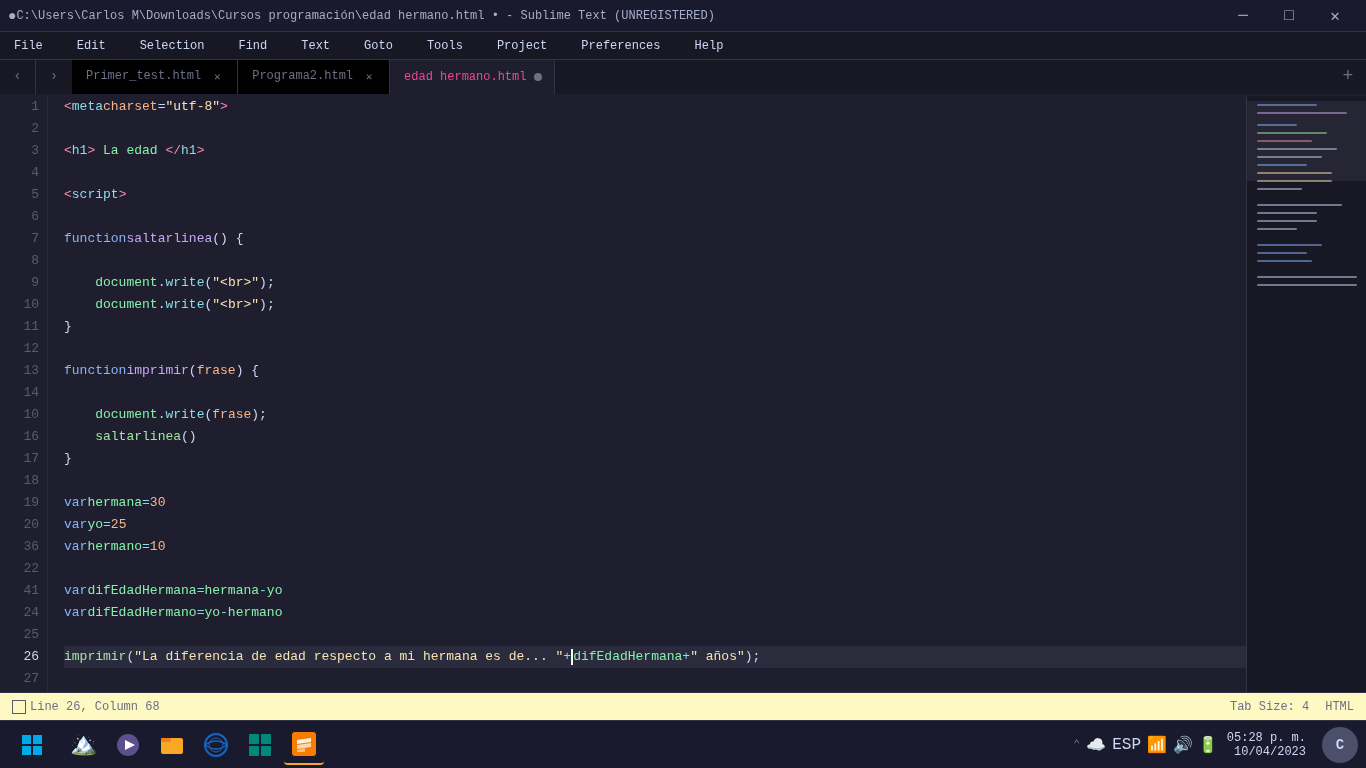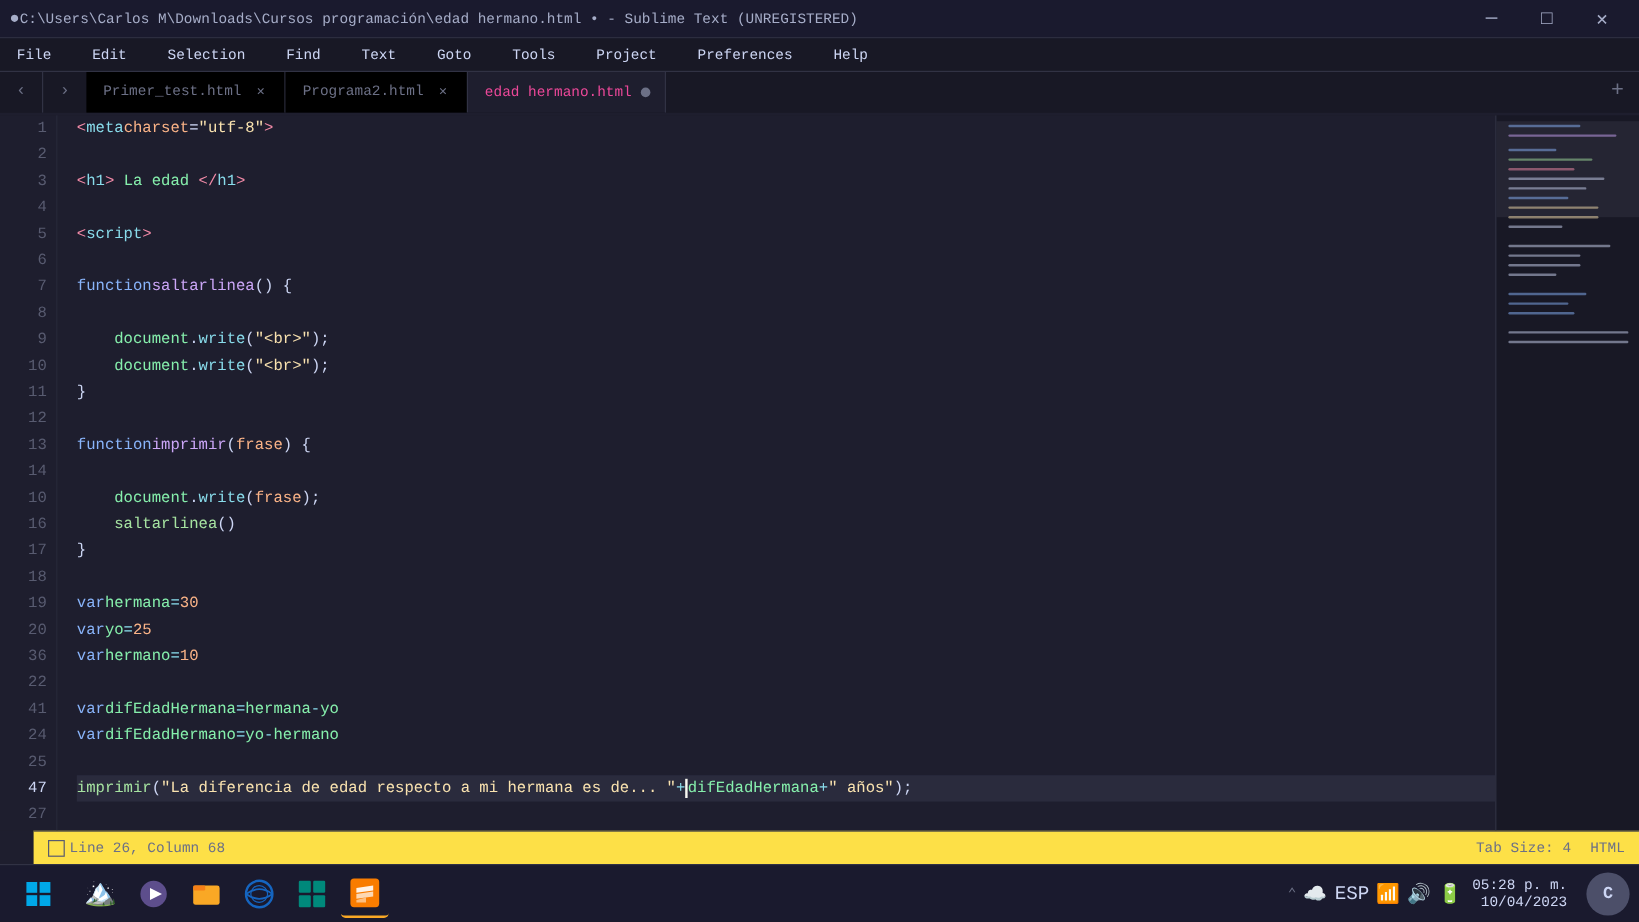--- a/index.html
+++ b/index.html
@@ -159,30 +159,29 @@
       position: absolute;
       top: 5px;
       left: 0;
       right: 0;
       height: 80px;
       background: rgba(88,91,112,0.2);
     }
 
     
     #status-bar {
-      background: #fde047;
+      background: #fef9c3;
       height: 28px;
       display: flex;
       align-items: center;
       padding: 0 12px;
       font-size: 12px;
       color: #6c7086;
       border-top: 1px solid #313244;
       justify-content: space-between;
-      margin-left: 28px;
     }
     #status-bar .left { display: flex; align-items: center; gap: 16px; }
     #status-bar .right { display: flex; align-items: center; gap: 16px; }
 
     
     #taskbar {
       background: #1a1a2e;
       height: 48px;
       display: flex;
       align-items: center;
@@ -323,21 +322,21 @@
     <span class="line-num">16</span>
     <span class="line-num">17</span>
     <span class="line-num">18</span>
     <span class="line-num">19</span>
     <span class="line-num">20</span>
     <span class="line-num">36</span>
     <span class="line-num">22</span>
     <span class="line-num">41</span>
     <span class="line-num">24</span>
     <span class="line-num">25</span>
-    <span class="line-num active">47</span>
+    <span class="line-num active">26</span>
     <span class="line-num">27</span>
     <span class="line-num">28</span>
 
   </div>
 
   <div id="code-content">
 
     <div class="code-line">
       <span class="tag-red">&lt;</span><span class="tag-blue">meta</span> <span class="attr">charset</span><span class="punct">=</span><span class="str-yellow">"utf-8"</span><span class="tag-red">&gt;</span>
     </div>

